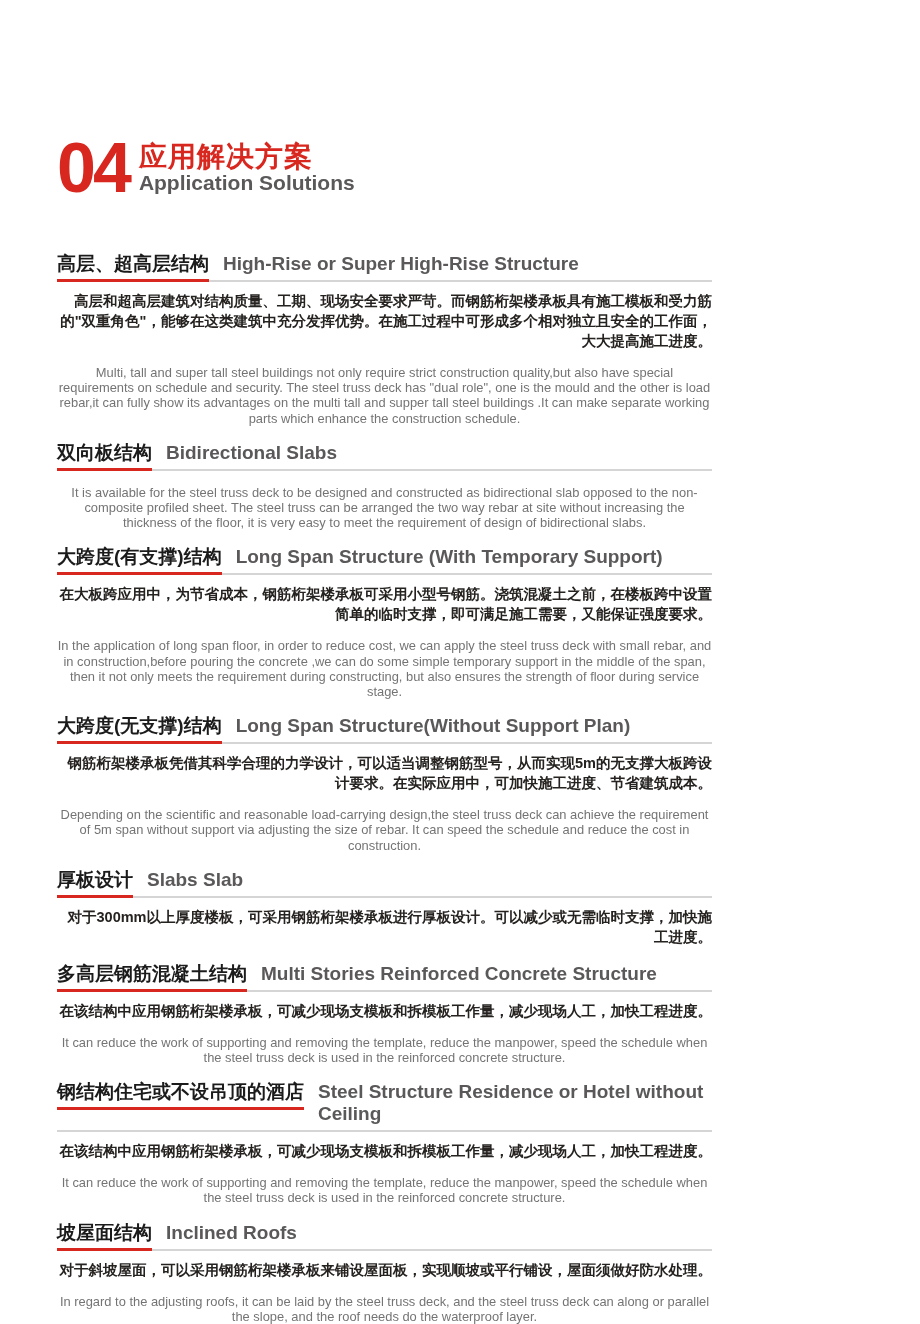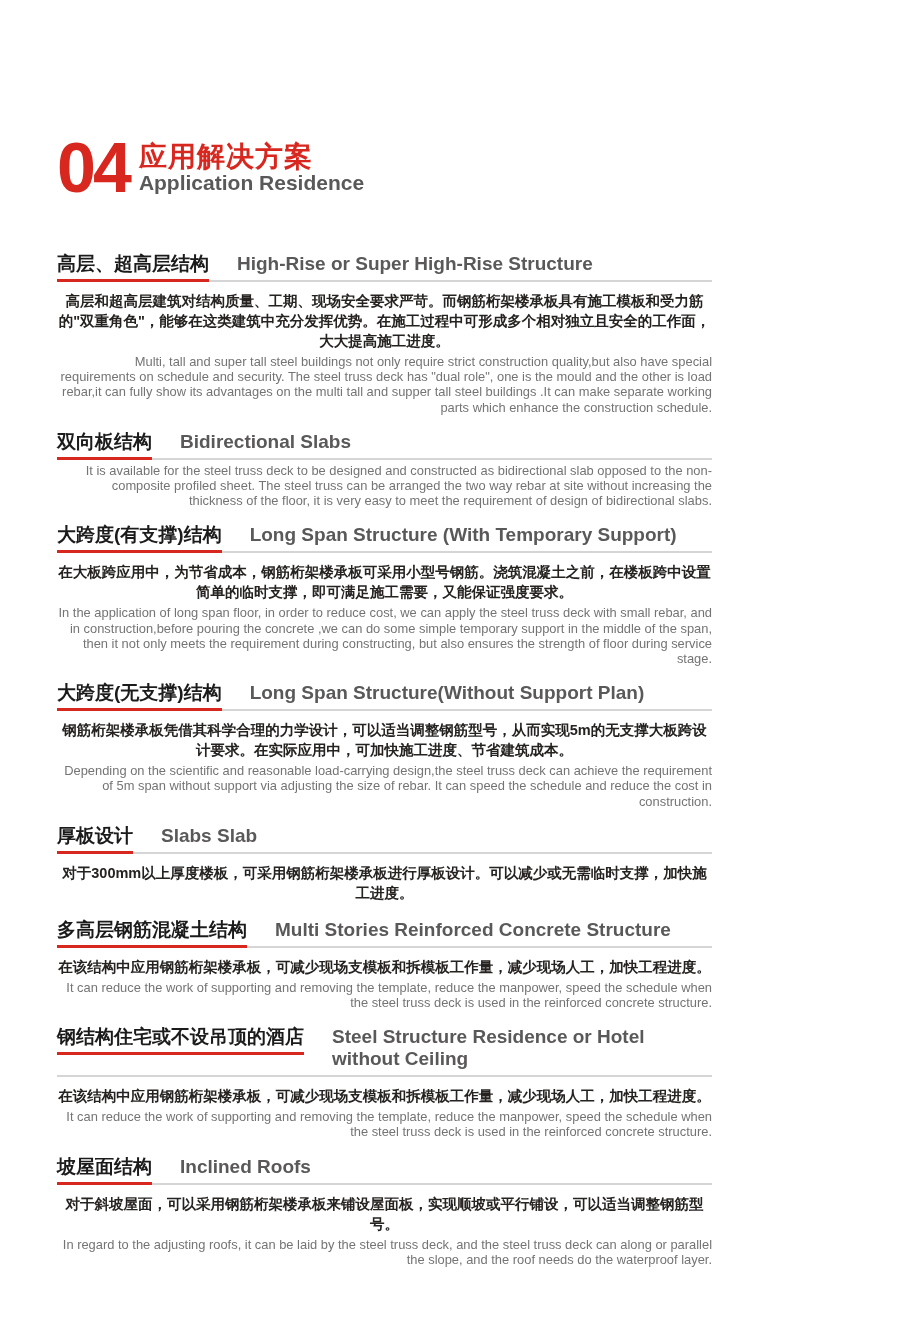--- a/index.html
+++ b/index.html
@@ -34,21 +34,21 @@
     font-size:28px;font-weight:700;line-height:26px;letter-spacing:1px;
   }
   .page-title-en{
     color:var(--heading-gray);
     font-size:21px;font-weight:700;line-height:25px;
   }
   
   main{margin-top:57px;}
   .sec{margin-bottom:16px;}
   .sec-head{
-    display:flex;align-items:baseline;gap:28px;
+    display:flex;align-items:baseline;gap:14px;
     position:relative;padding-bottom:7px;
   }
   .sec-head::before{
     content:"";position:absolute;left:0;right:0;bottom:0;height:2px;
     background:var(--rule-gray);
   }
   .sec-head-zh{
     color:var(--heading-dark);
     font-size:19px;font-weight:700;line-height:22px;
     position:relative;white-space:nowrap;
@@ -58,39 +58,39 @@
     background:var(--accent-red);
   }
   .sec-head-en{
     color:var(--heading-gray);
     font-size:19px;font-weight:700;line-height:22px;
   }
   .sec-body-zh{
     margin-top:9px;
     color:var(--body-zh);
     font-size:14.5px;font-weight:600;line-height:20px;
-    text-align:center;
+    text-align:right;
   }
   .sec-body-en{
-    margin-top:3px;
+    margin-top:14px;
     color:var(--body-en);
     font-size:12.9px;font-weight:400;line-height:15.2px;
-    text-align:right;
+    text-align:center;
   }
 </style>
 </head>
 <body>
 
 <div class="page">
 
   <header class="page-header">
     <div class="page-num">04</div>
     <div class="page-titles">
       <div class="page-title-zh">应用解决方案</div>
-      <div class="page-title-en">Application Residence</div>
+      <div class="page-title-en">Application Solutions</div>
     </div>
   </header>
 
   <main>
 
     <section class="sec">
       <div class="sec-head">
         <span class="sec-head-zh">高层、超高层结构</span>
         <span class="sec-head-en">High-Rise or Super High-Rise Structure</span>
       </div>
@@ -148,18 +148,18 @@
       </div>
       <p class="sec-body-zh">在该结构中应用钢筋桁架楼承板，可减少现场支模板和拆模板工作量，减少现场人工，加快工程进度。</p>
       <p class="sec-body-en">It can reduce the work of supporting and removing the template, reduce the manpower, speed the schedule when the steel truss deck is used in the reinforced concrete structure.</p>
     </section>
 
     <section class="sec">
       <div class="sec-head">
         <span class="sec-head-zh">坡屋面结构</span>
         <span class="sec-head-en">Inclined Roofs</span>
       </div>
-      <p class="sec-body-zh">对于斜坡屋面，可以采用钢筋桁架楼承板来铺设屋面板，实现顺坡或平行铺设，可以适当调整钢筋型号。</p>
+      <p class="sec-body-zh">对于斜坡屋面，可以采用钢筋桁架楼承板来铺设屋面板，实现顺坡或平行铺设，屋面须做好防水处理。</p>
       <p class="sec-body-en">In regard to the adjusting roofs, it can be laid by the steel truss deck, and the steel truss deck can along or parallel the slope, and the roof needs do the waterproof layer.</p>
     </section>
 
   </main>
 </div>
 
 </body></html>

